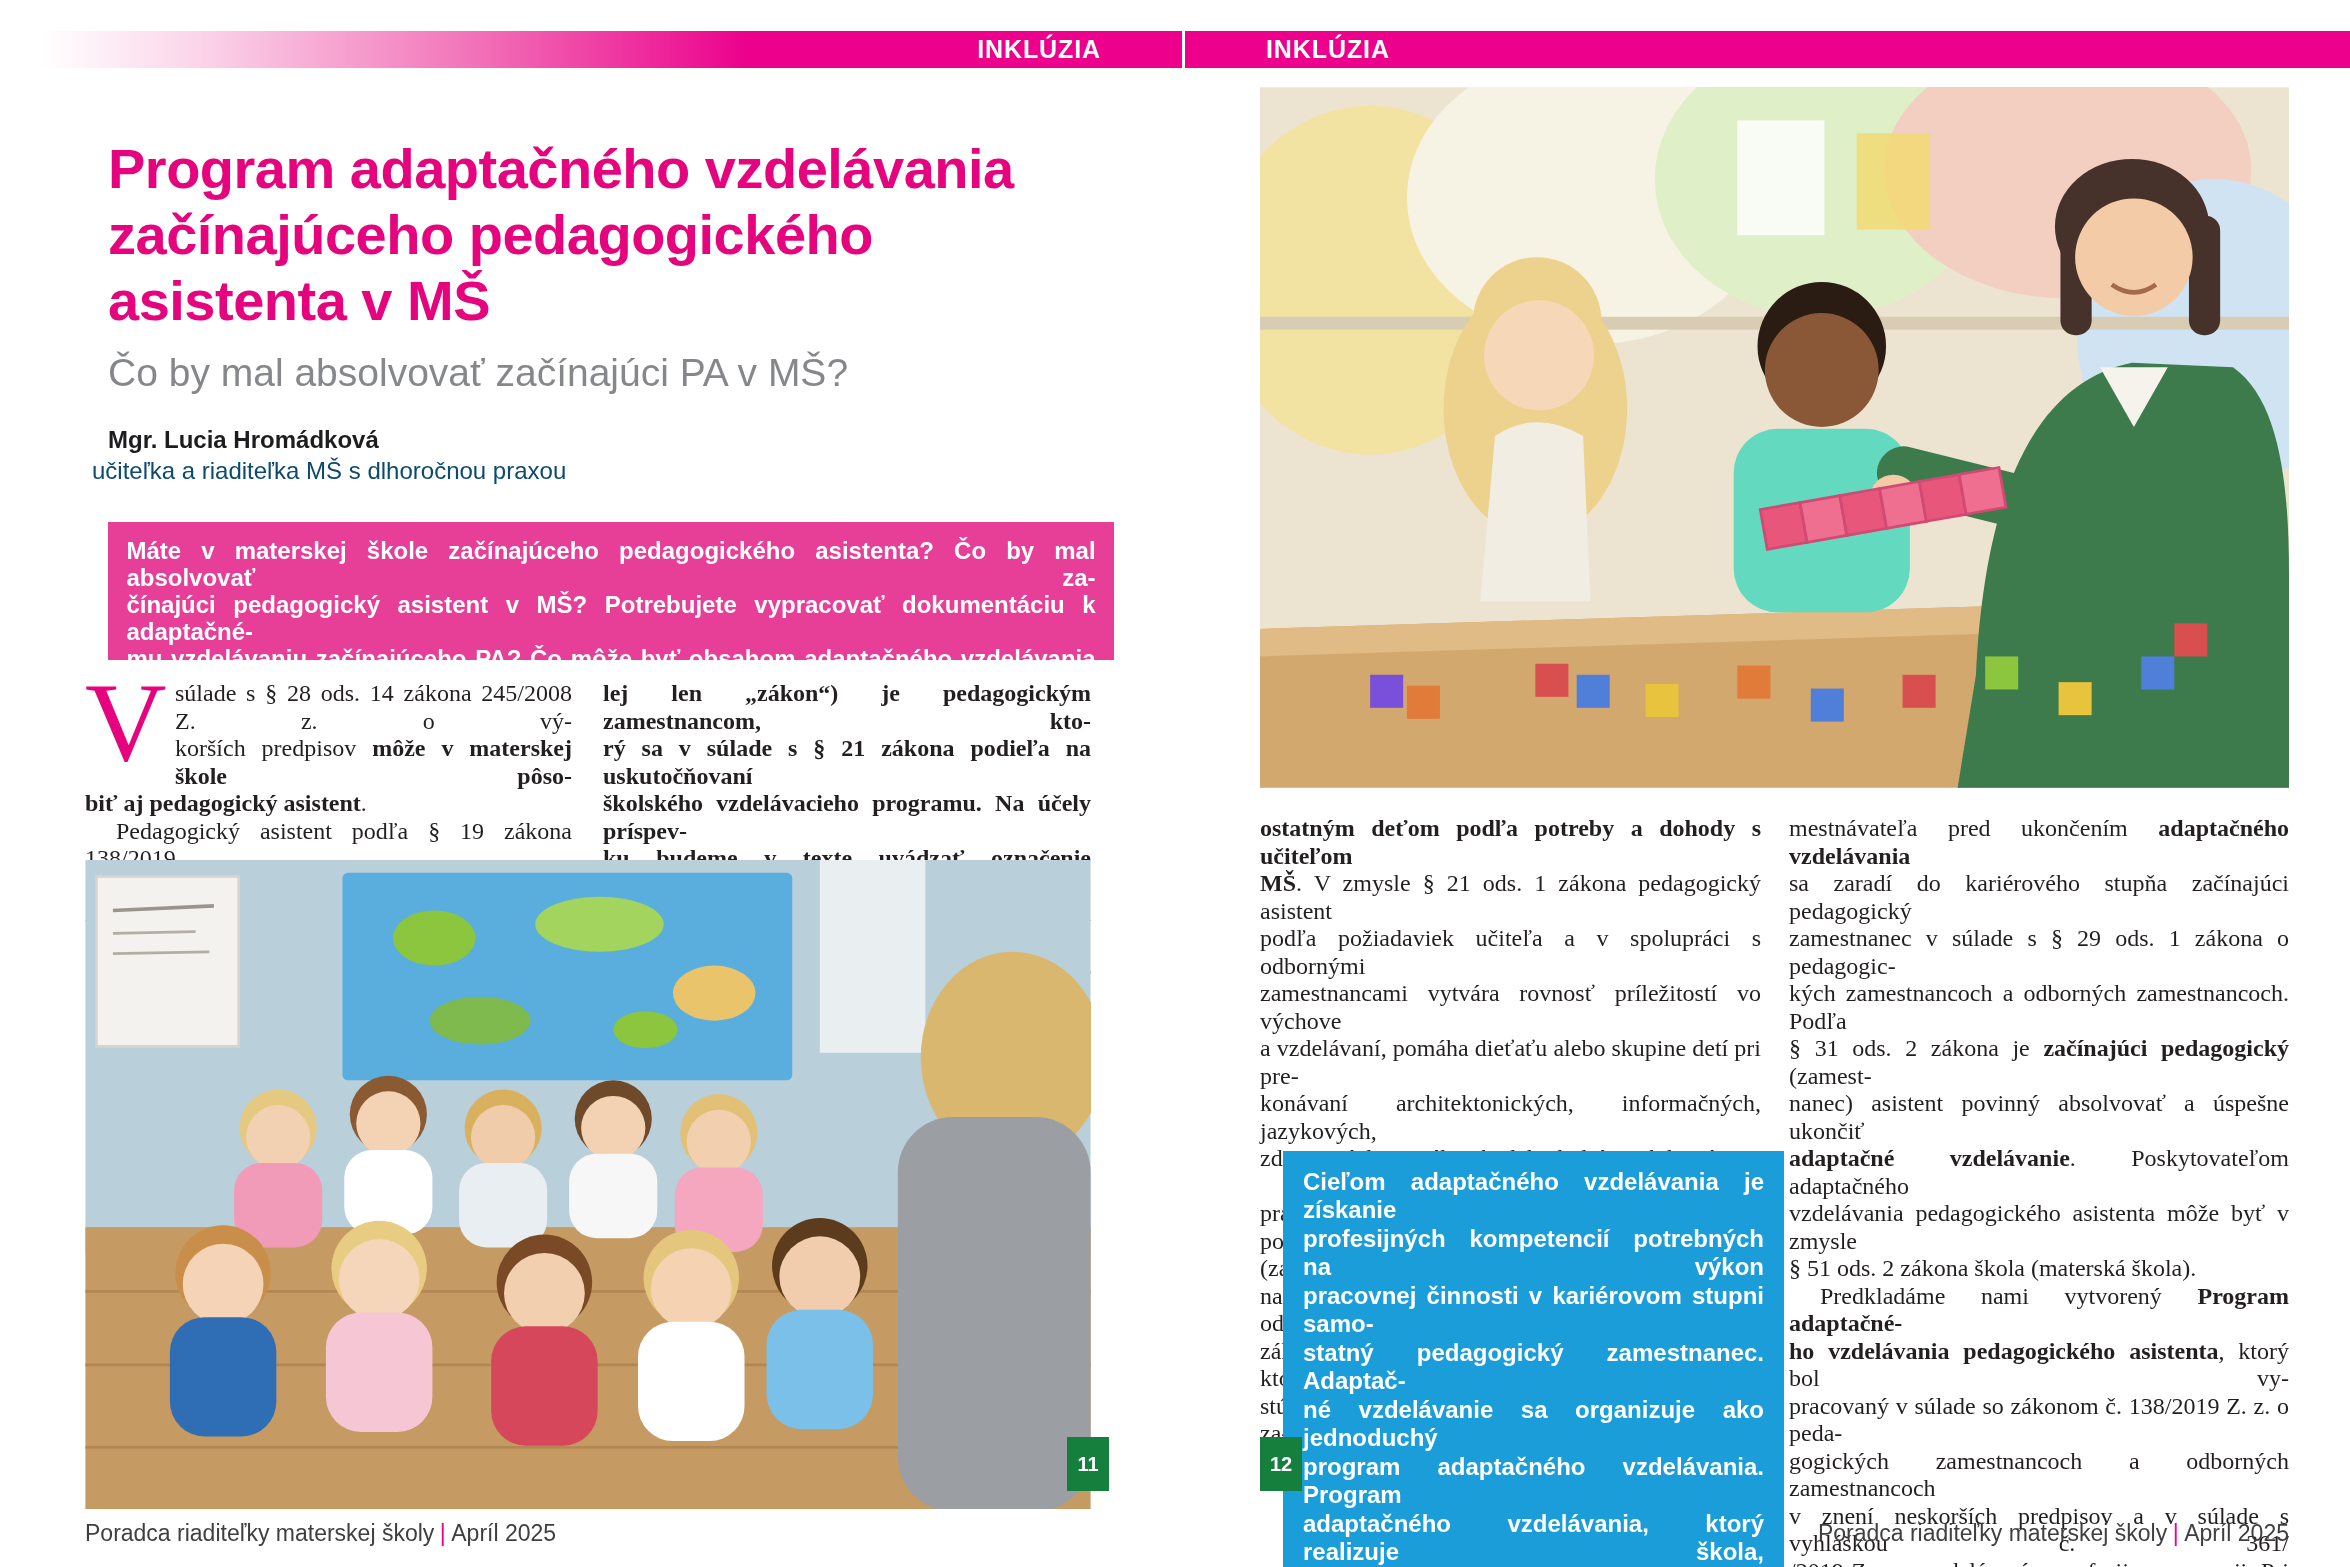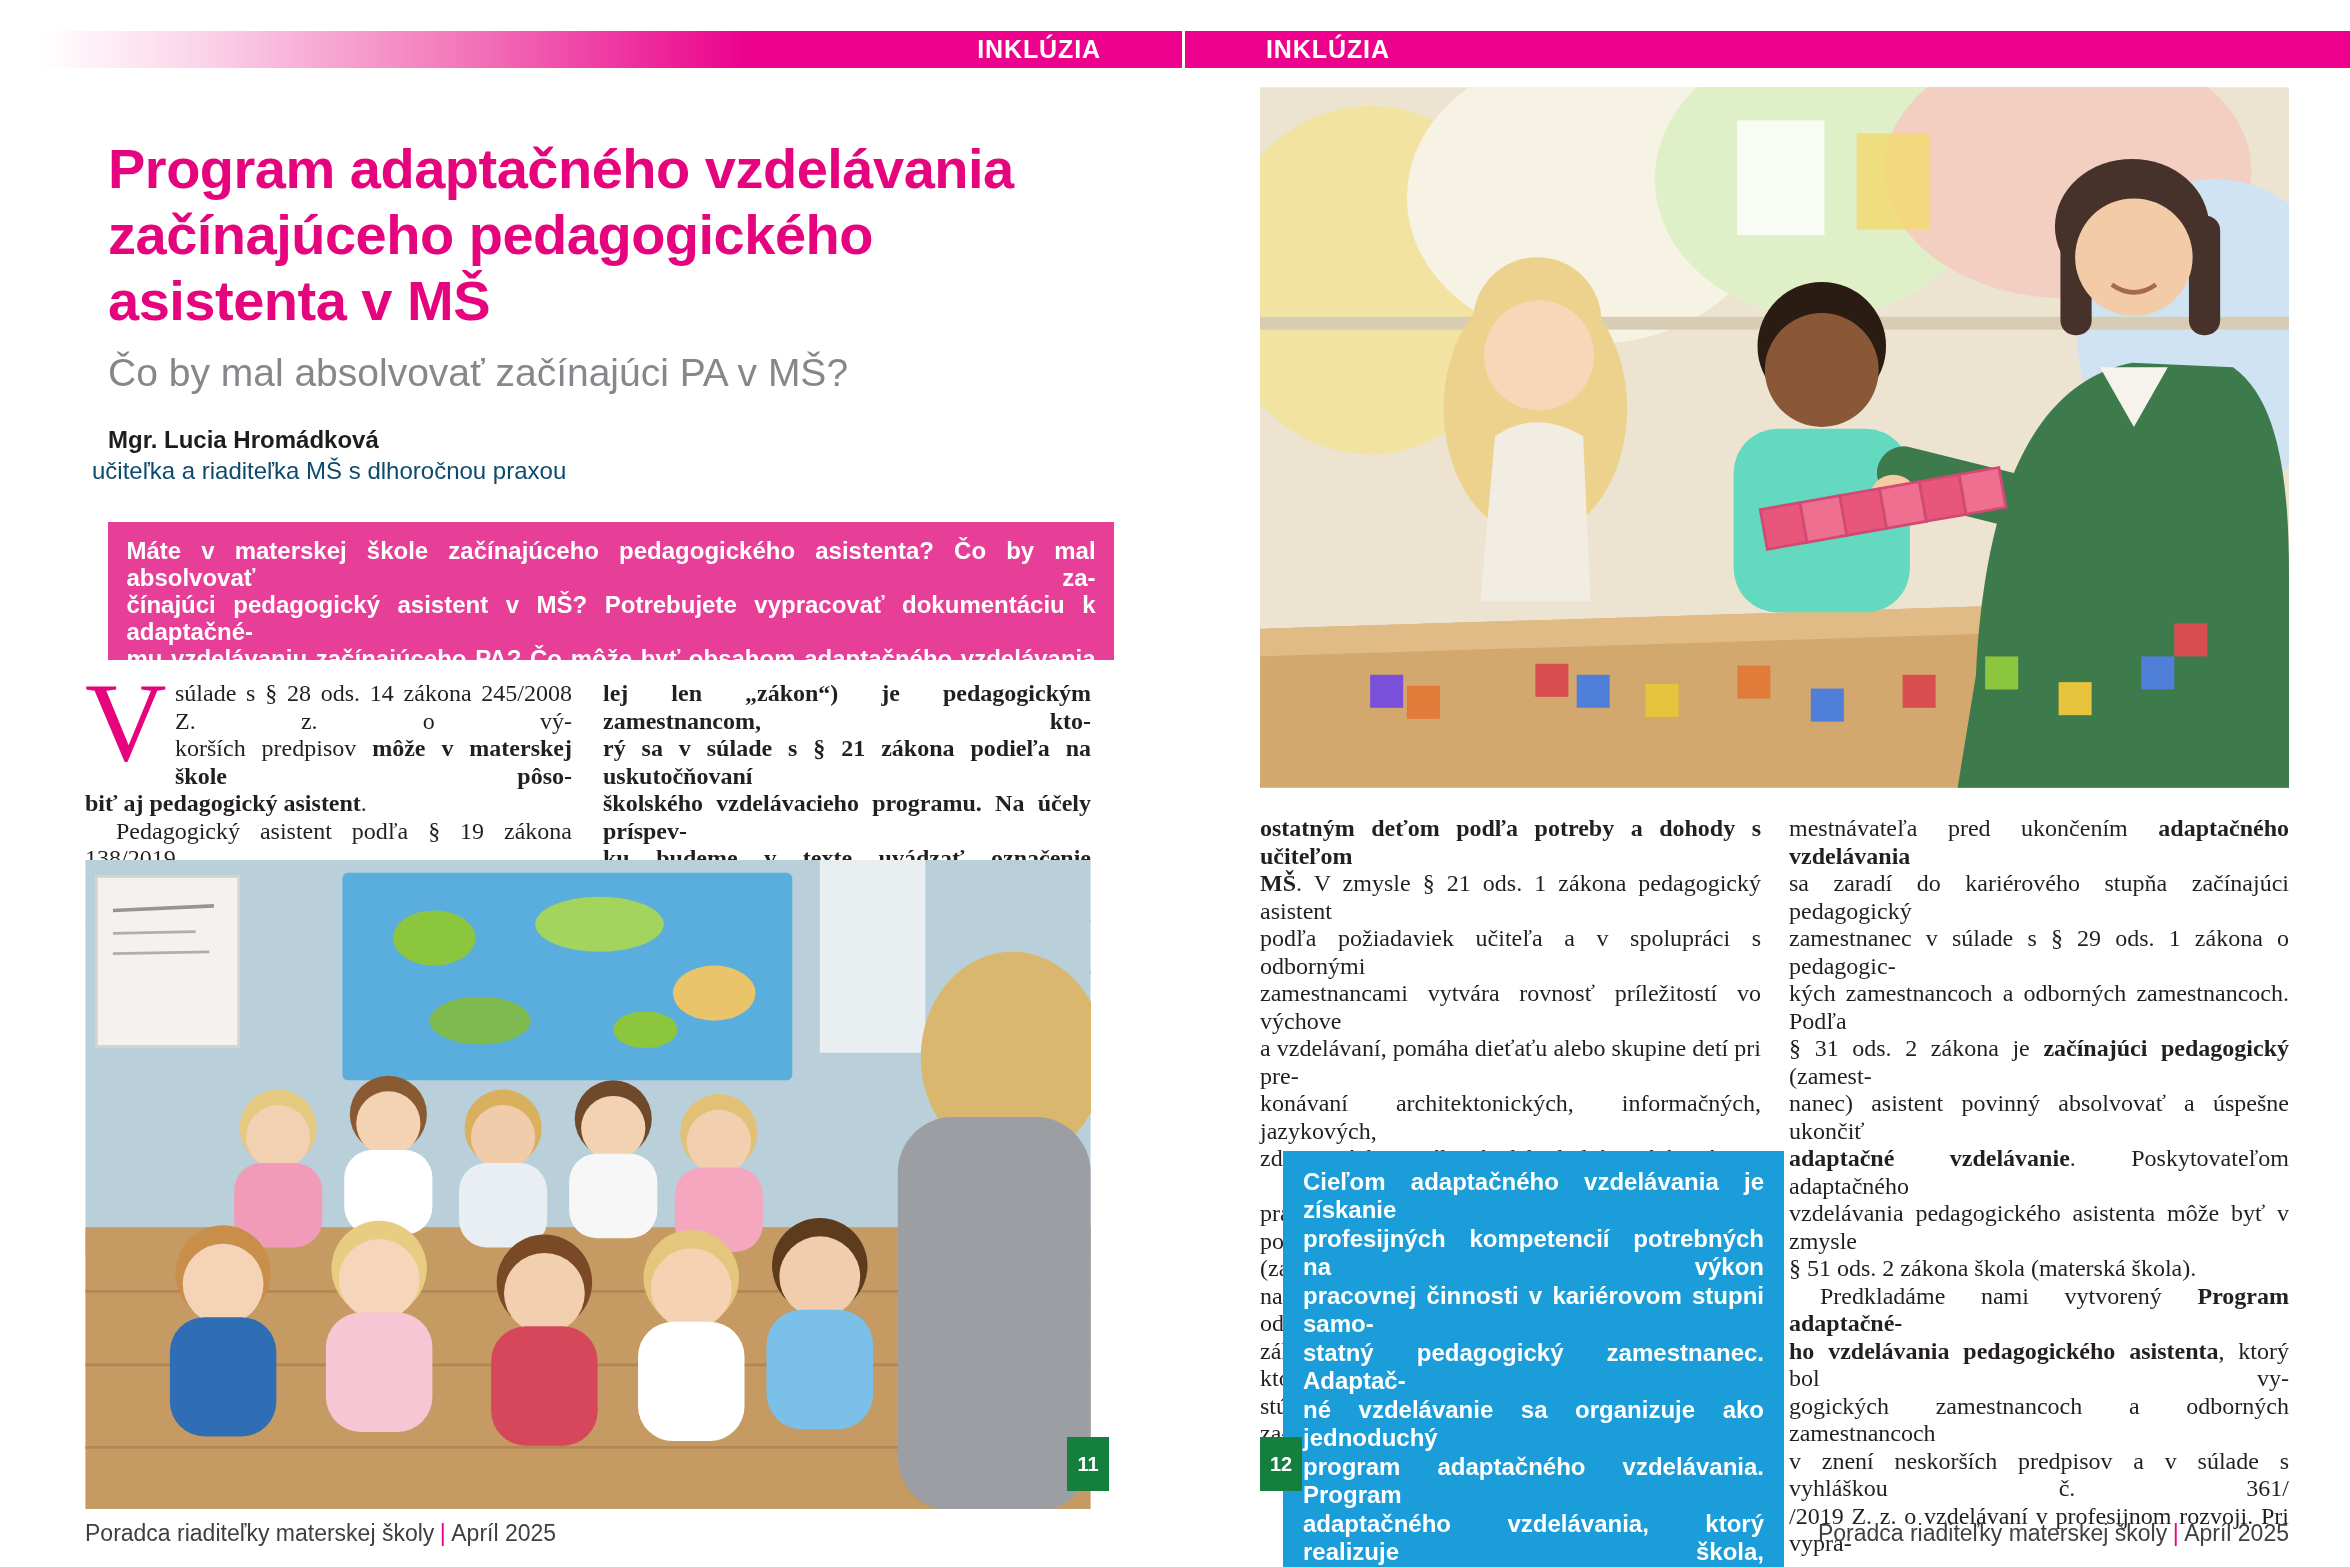--- a/index.html
+++ b/index.html
@@ -286,20 +286,21 @@
       <div class="line jl">kých zamestnancoch a odborných zamestnancoch. Podľa</div>
       <div class="line jl">§ 31 ods. 2 zákona je <b>začínajúci pedagogický</b> (zamest-</div>
       <div class="line jl">nanec) asistent povinný absolvovať a úspešne ukončiť</div>
       <div class="line jl"><b>adaptačné vzdelávanie</b>. Poskytovateľom adaptačného</div>
       <div class="line jl">vzdelávania pedagogického asistenta môže byť v zmysle</div>
       <div class="line">§ 51 ods. 2 zákona škola (materská škola).</div>
     </div>
     <div class="para indent">
       <div class="line jl">Predkladáme nami vytvorený <b>Program adaptačné-</b></div>
       <div class="line jl"><b>ho vzdelávania pedagogického asistenta</b>, ktorý bol vy-</div>
+      <div class="line jl">pracovaný v súlade so zákonom č. 138/2019 Z. z. o peda-</div>
       <div class="line jl">gogických zamestnancoch a odborných zamestnancoch</div>
       <div class="line jl">v znení neskorších predpisov a v súlade s vyhláškou č. 361/</div>
       <div class="line jl">/2019 Z. z. o vzdelávaní v profesijnom rozvoji. Pri vypra-</div>
     </div>
   </div>
 
 <div class="footer footer-right">
   <span>Poradca riaditeľky materskej školy</span><span class="sep">|</span><span>Apríl 2025</span>
 </div>
 <div class="pagebadge badge-12">12</div>

